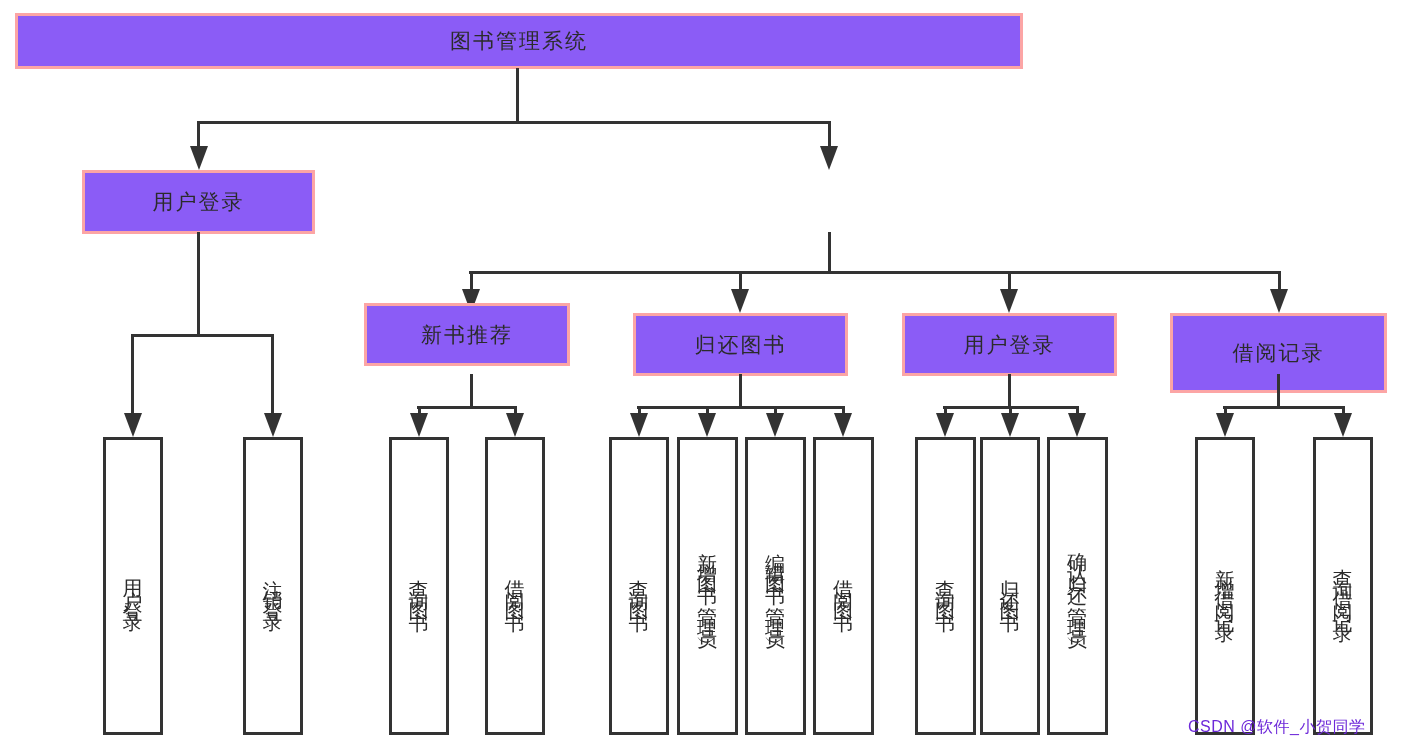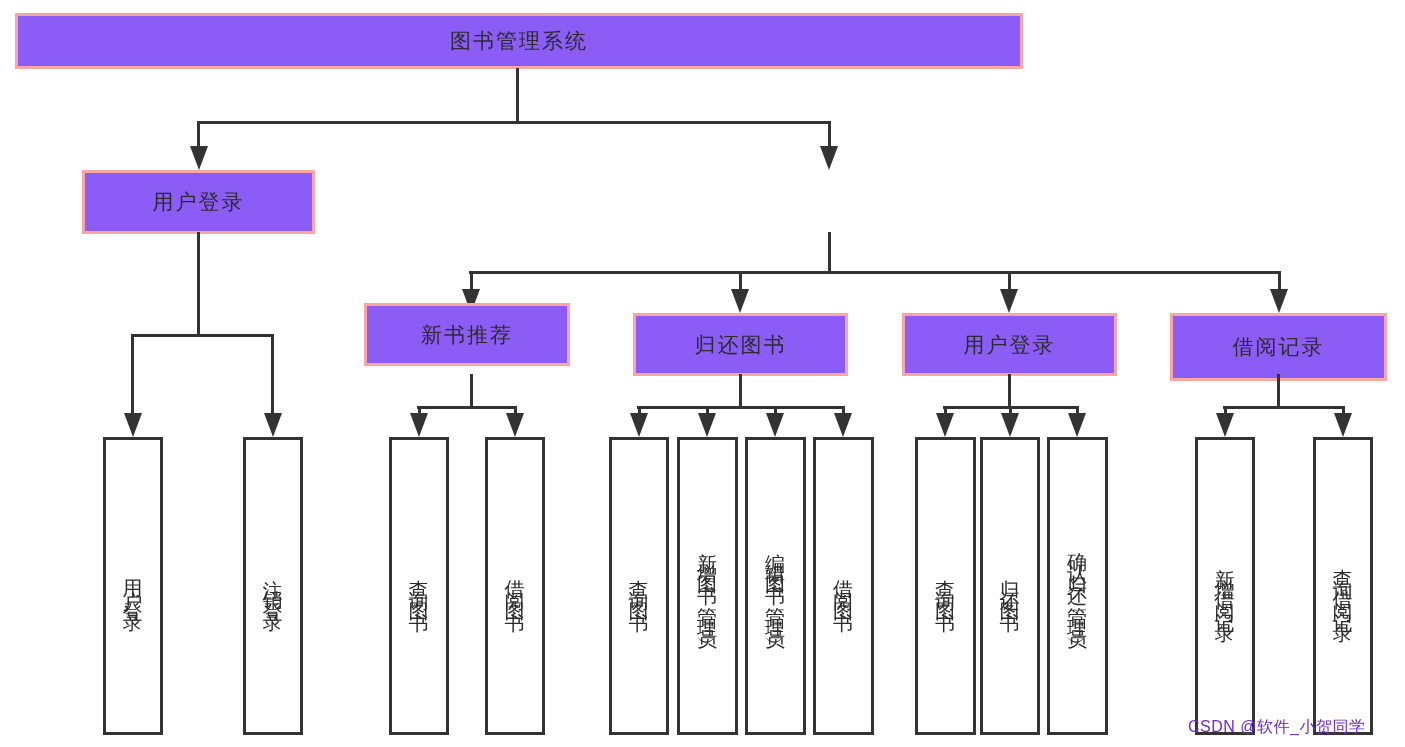--- a/index.html
+++ b/index.html
@@ -73,21 +73,21 @@
   <div class="vl" style="left:739px;top:271px;height:20px"></div>
   <div class="ah" style="left:731px;top:289px"></div>
   <div class="vl" style="left:1008px;top:271px;height:20px"></div>
   <div class="ah" style="left:1000px;top:289px"></div>
   <div class="vl" style="left:1278px;top:271px;height:20px"></div>
   <div class="ah" style="left:1270px;top:289px"></div>
 
   <div class="node" style="left:364px;top:303px;width:206px;height:63px">新书推荐</div>
   <div class="node" style="left:633px;top:313px;width:215px;height:63px">归还图书</div>
   <div class="node" style="left:902px;top:313px;width:215px;height:63px">用户登录</div>
-  <div class="node" style="left:1170px;top:313px;width:217px;height:68px">借阅记录</div>
+  <div class="node" style="left:1170px;top:313px;width:217px;height:80px">借阅记录</div>
 
   <div class="vl" style="left:470px;top:374px;height:34px"></div>
   <div class="hl" style="left:417px;top:406px;width:100px"></div>
   <div class="vl" style="left:418px;top:406px;height:10px"></div>
   <div class="ah" style="left:410px;top:413px"></div>
   <div class="vl" style="left:514px;top:406px;height:10px"></div>
   <div class="ah" style="left:506px;top:413px"></div>
 
   <div class="vl" style="left:739px;top:374px;height:34px"></div>
   <div class="hl" style="left:637px;top:406px;width:208px"></div>

